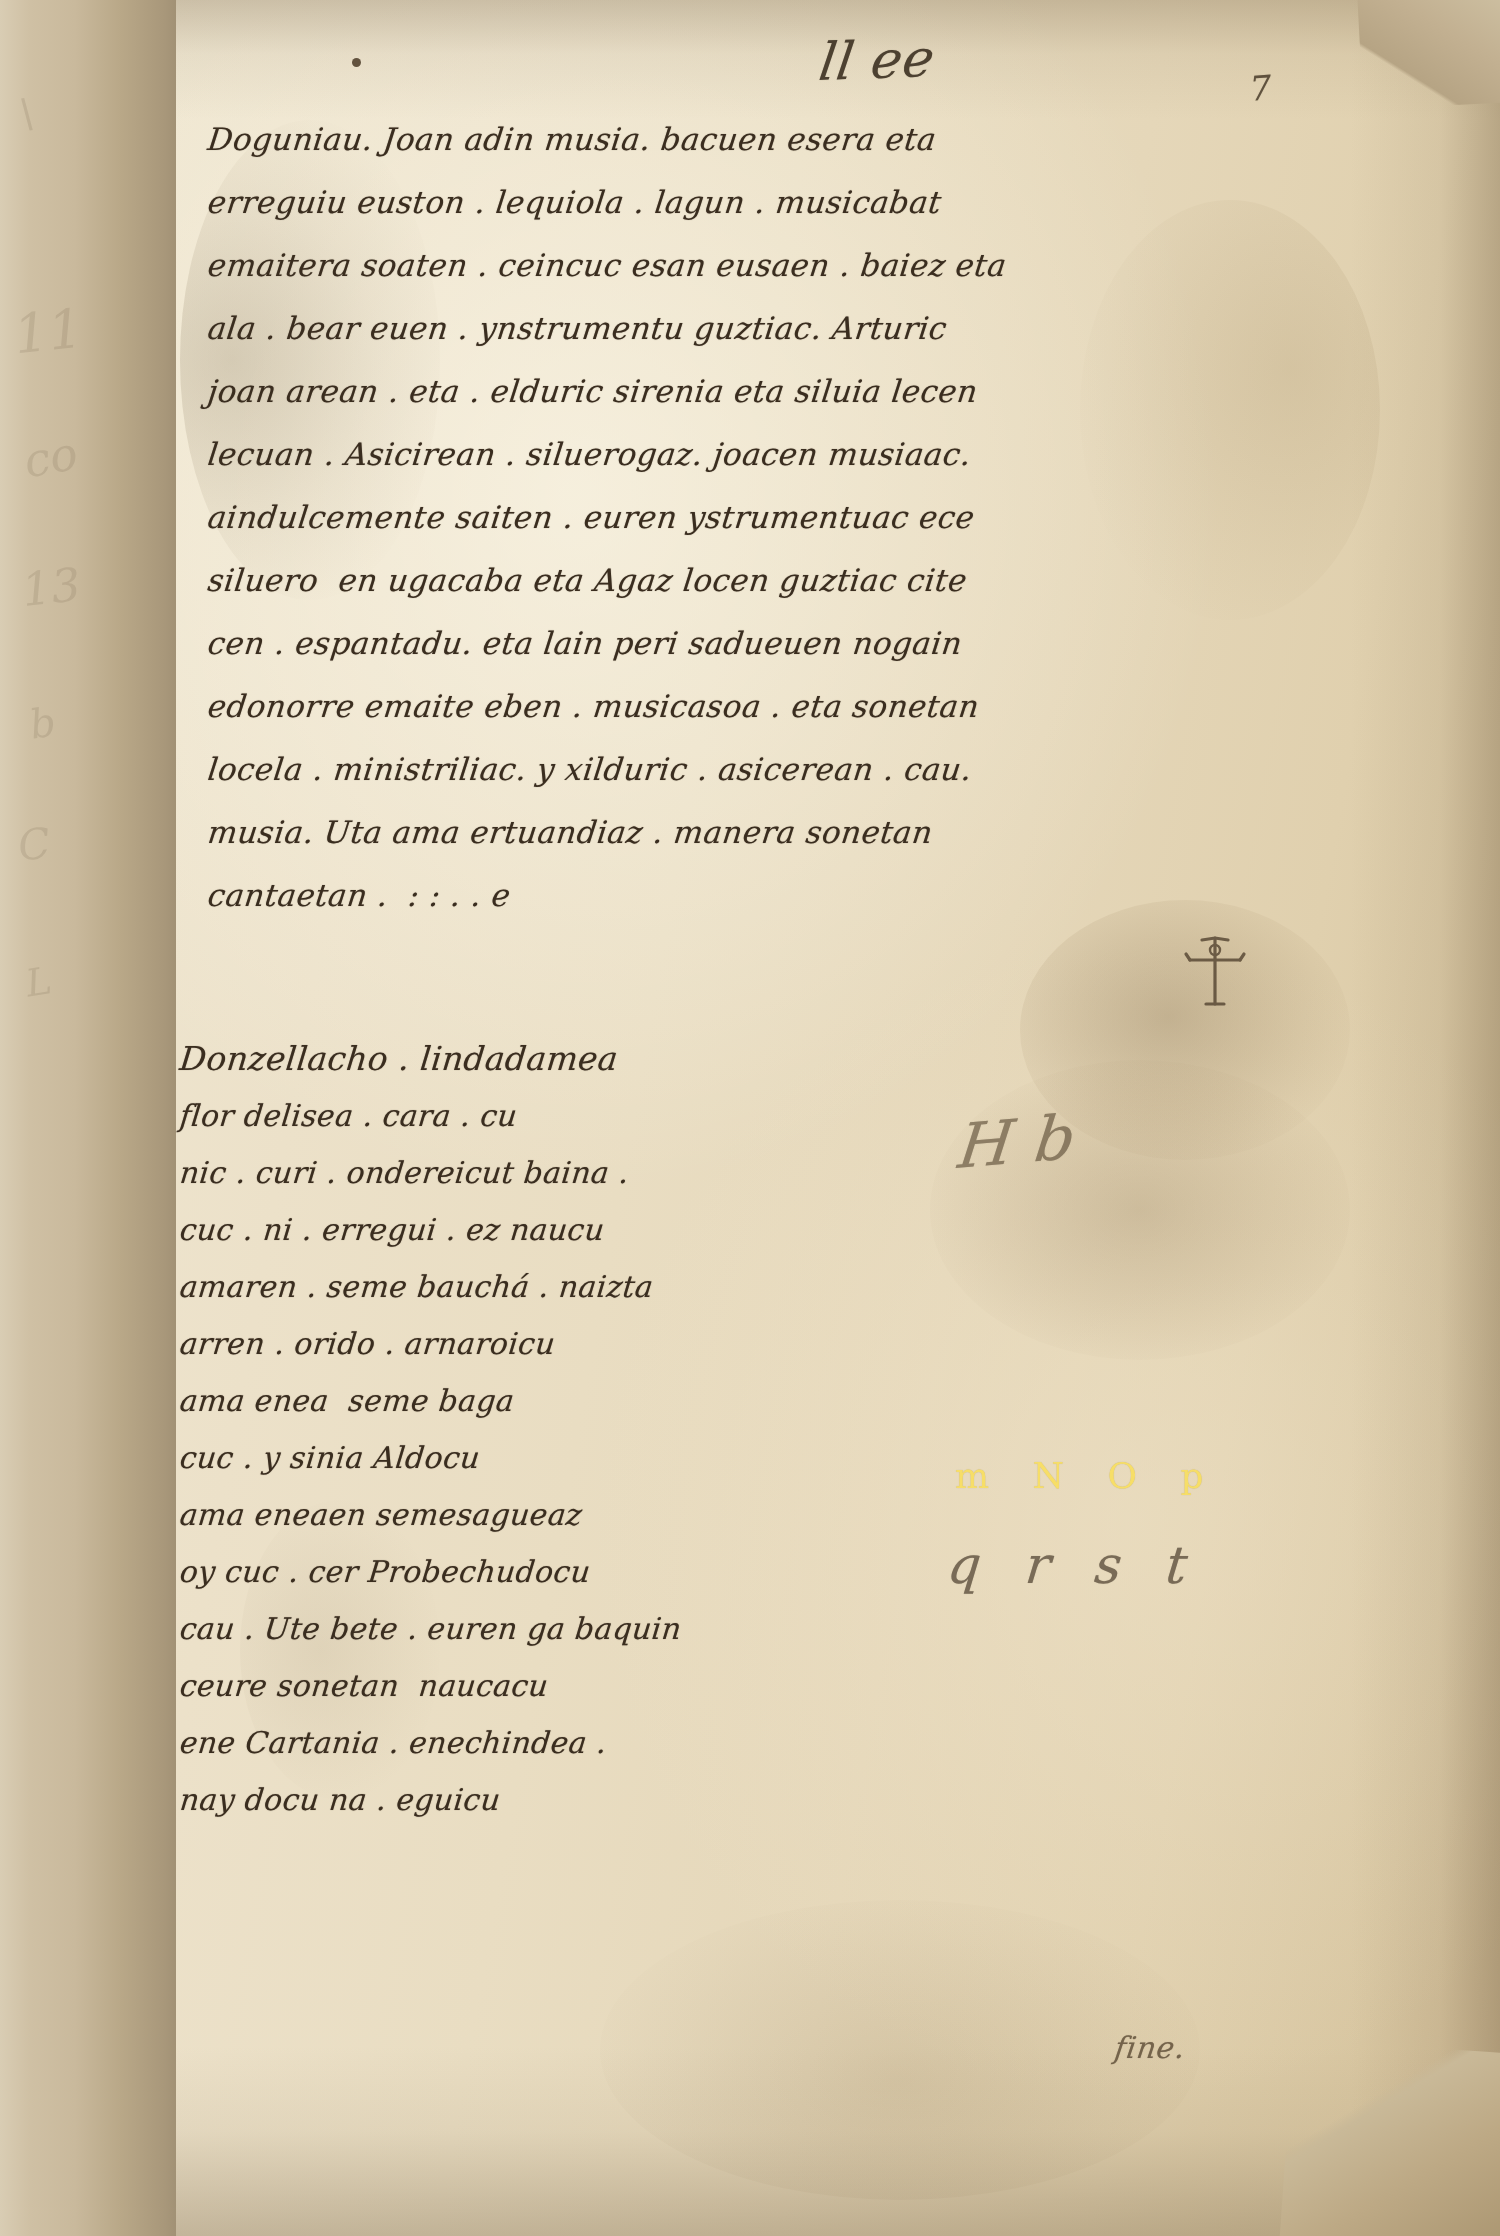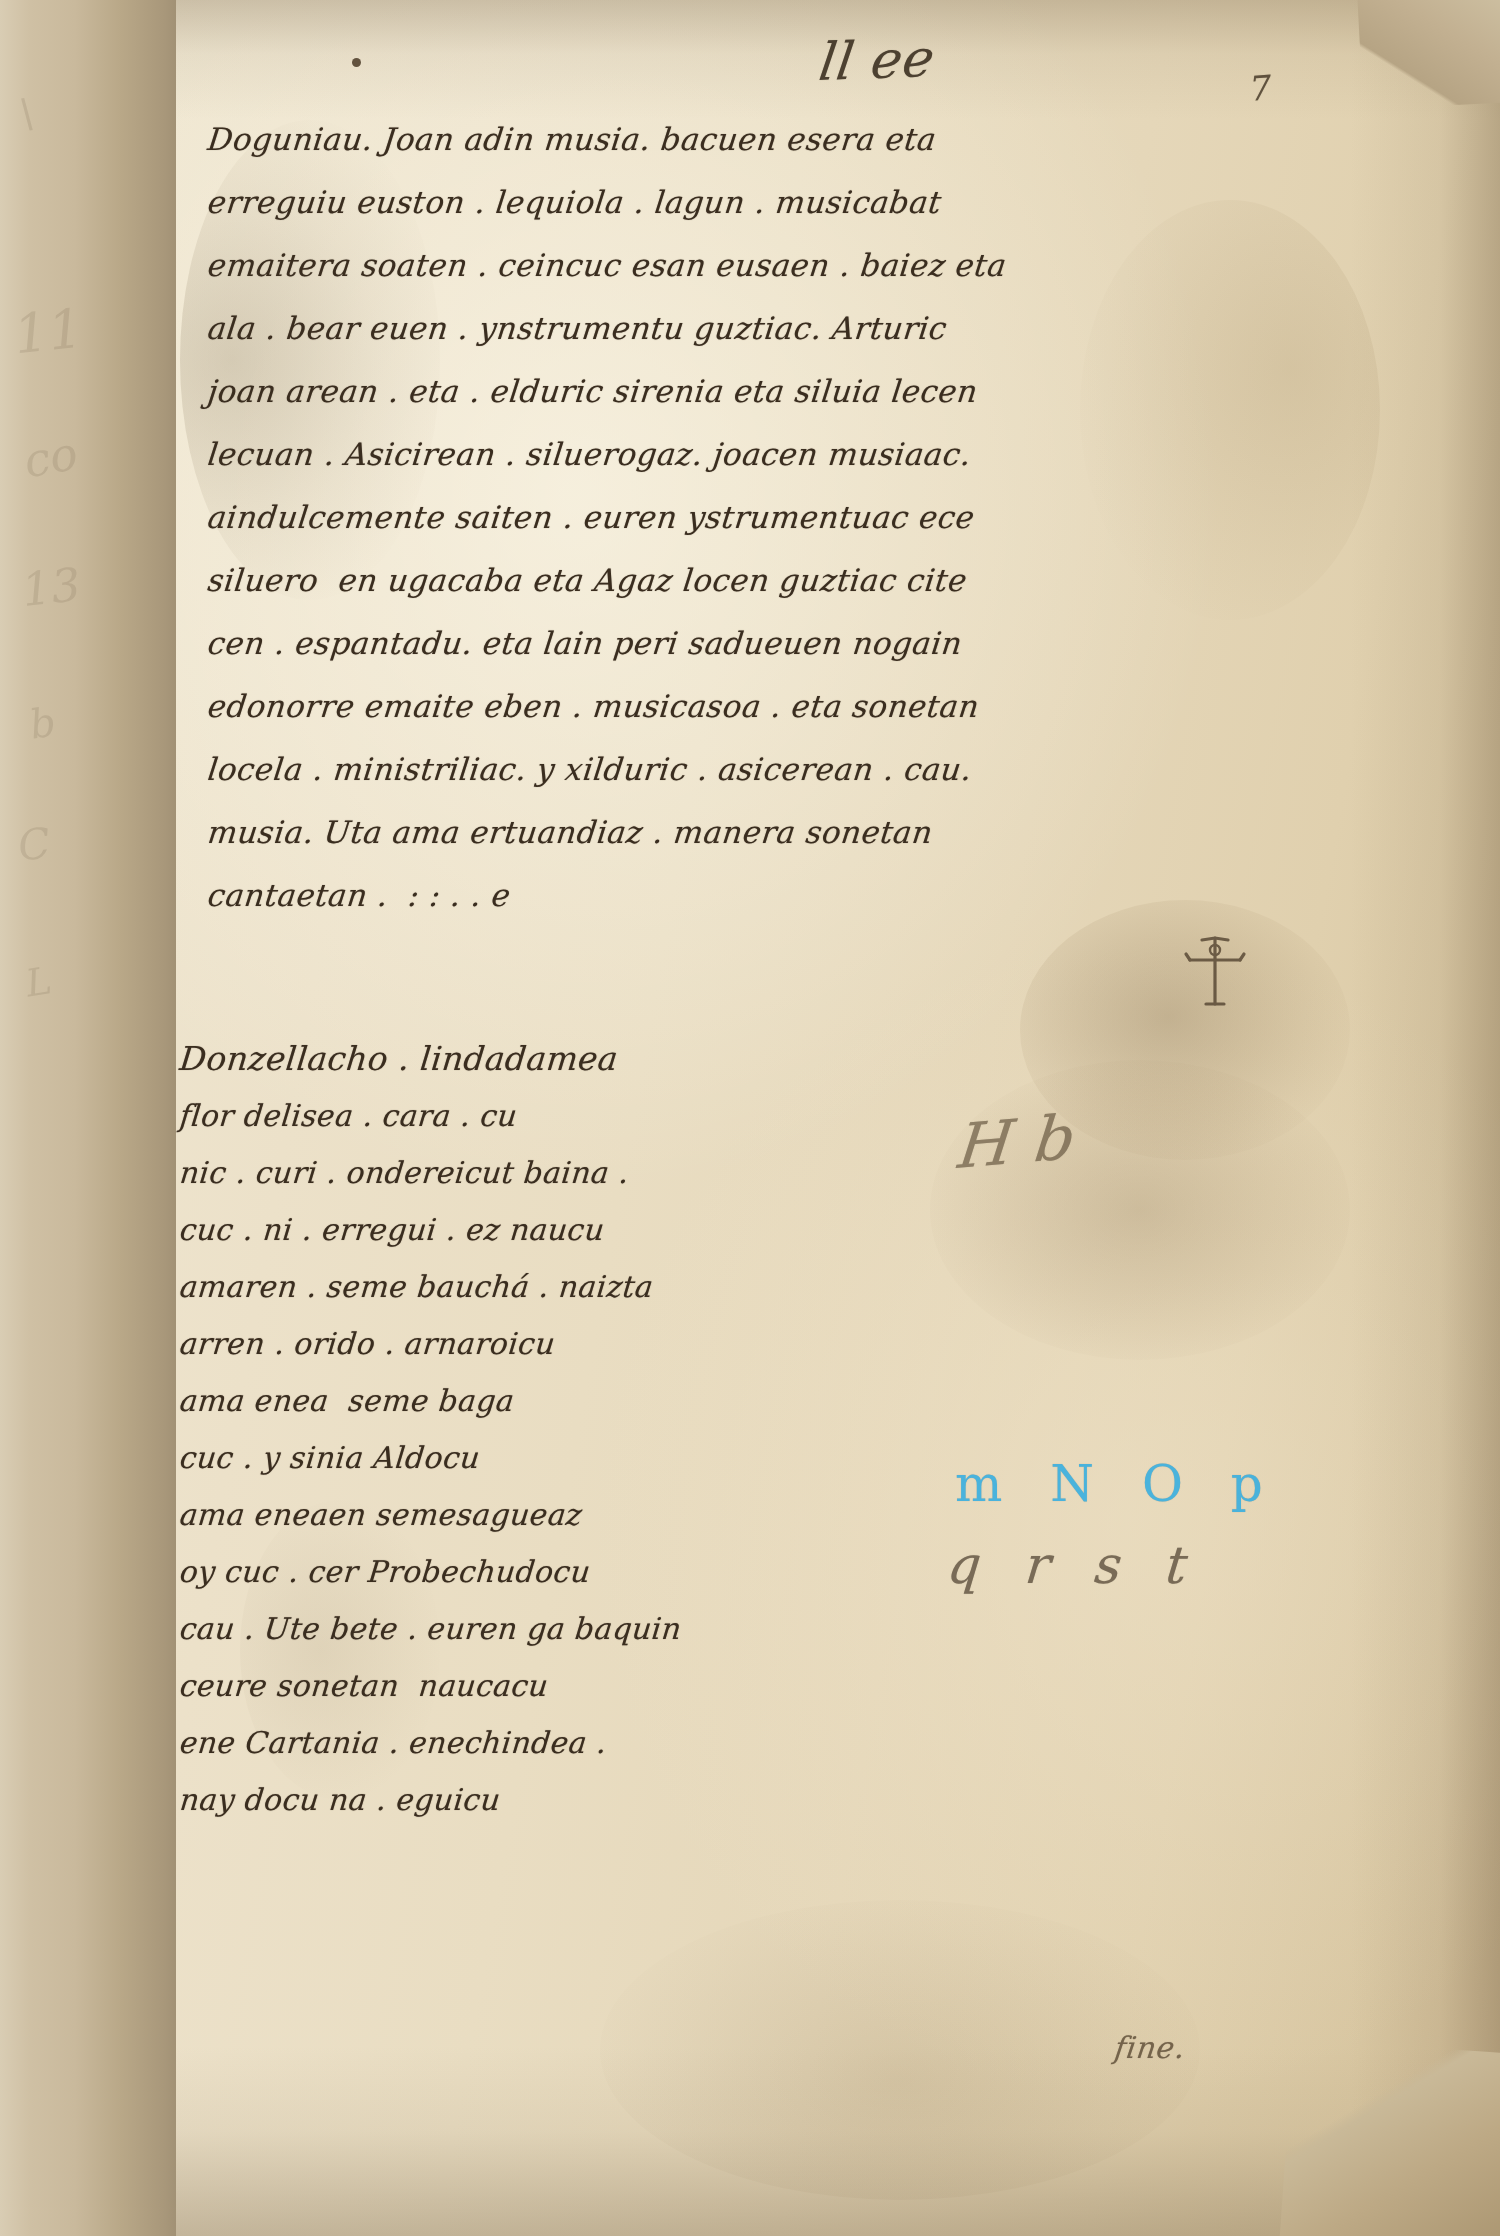--- a/index.html
+++ b/index.html
@@ -164,23 +164,23 @@
   }
   #pen-trial-hb {
     left: 960px; top: 1105px;
     font-size: 62px;
     color: #5a4a34;
     opacity: 0.62;
     transform: skewX(-12deg) rotate(-5deg);
   }
   #pen-trial-mnop {
     left: 955px; top: 1455px;
-    font-size: 50px;
+    font-size: 36px;
     letter-spacing: 16px;
-    color: #0ea5e9;
+    color: #fde047;
     opacity: 0.72;
     font-style: normal;
   }
   #pen-trial-qrs {
     left: 948px; top: 1535px;
     font-size: 52px;
     letter-spacing: 14px;
     color: #4f4130;
     opacity: 0.72;
     transform: skewX(-6deg);

